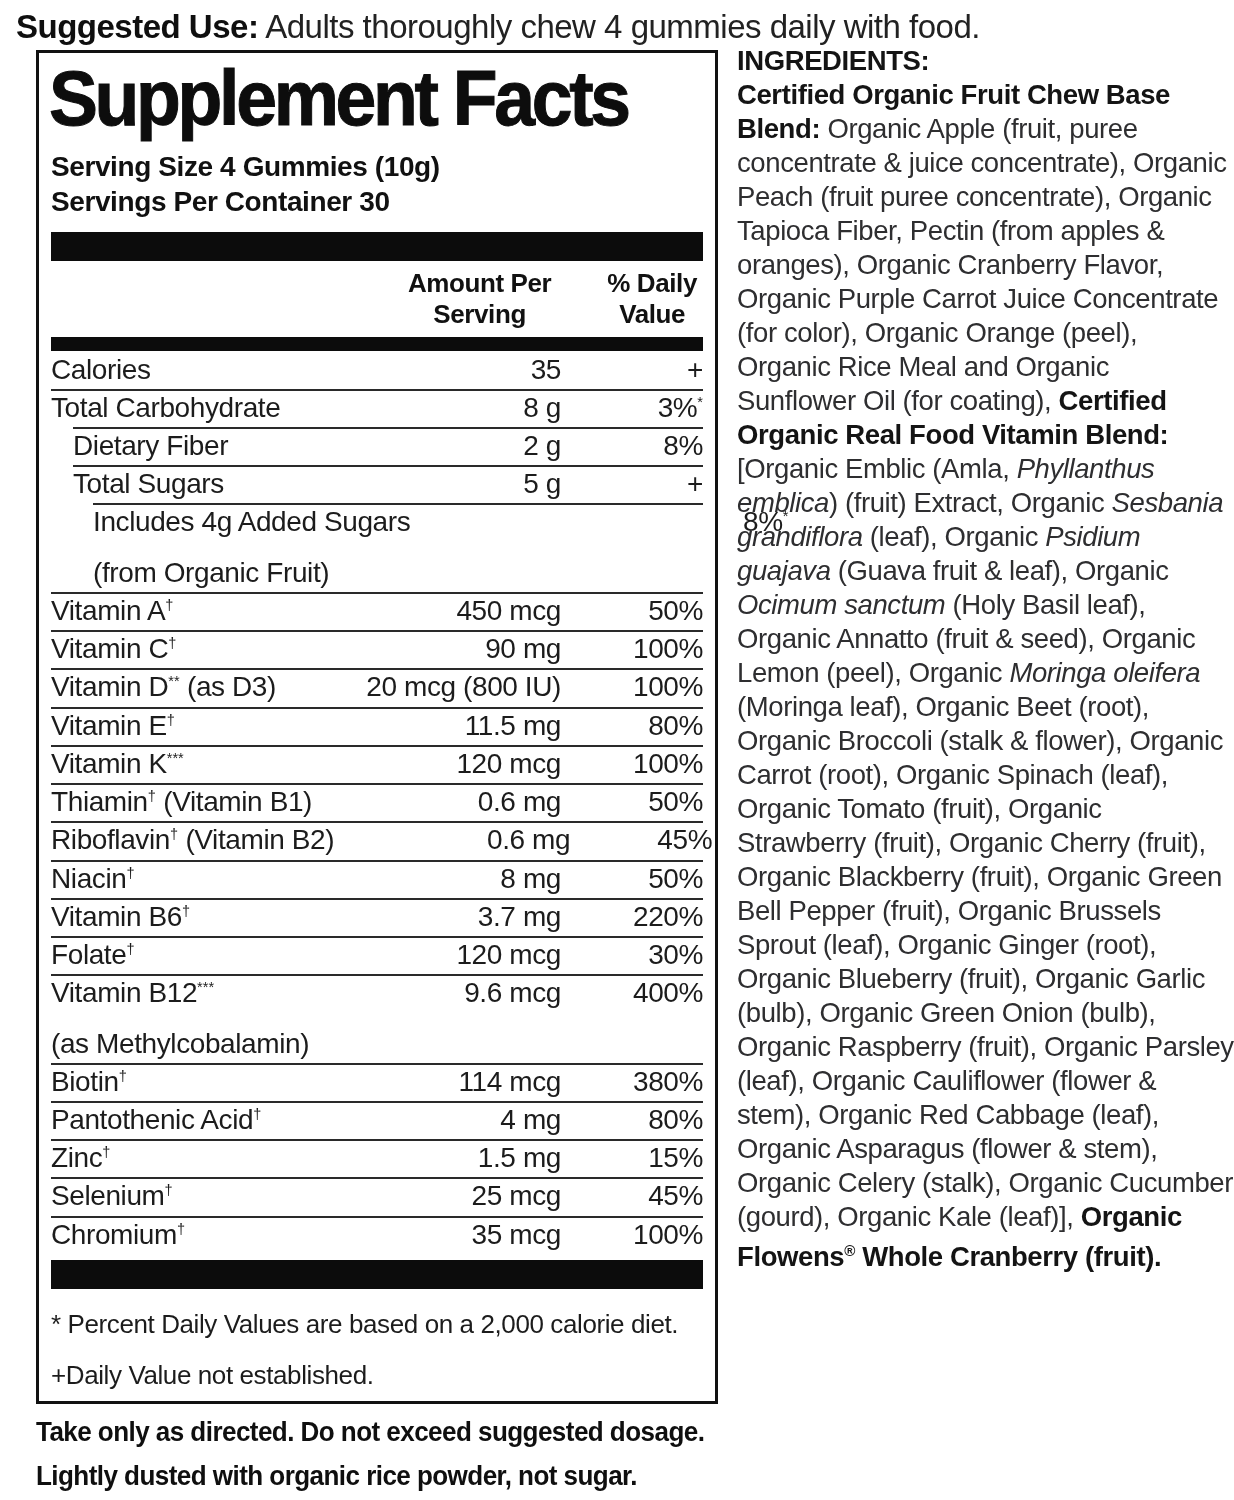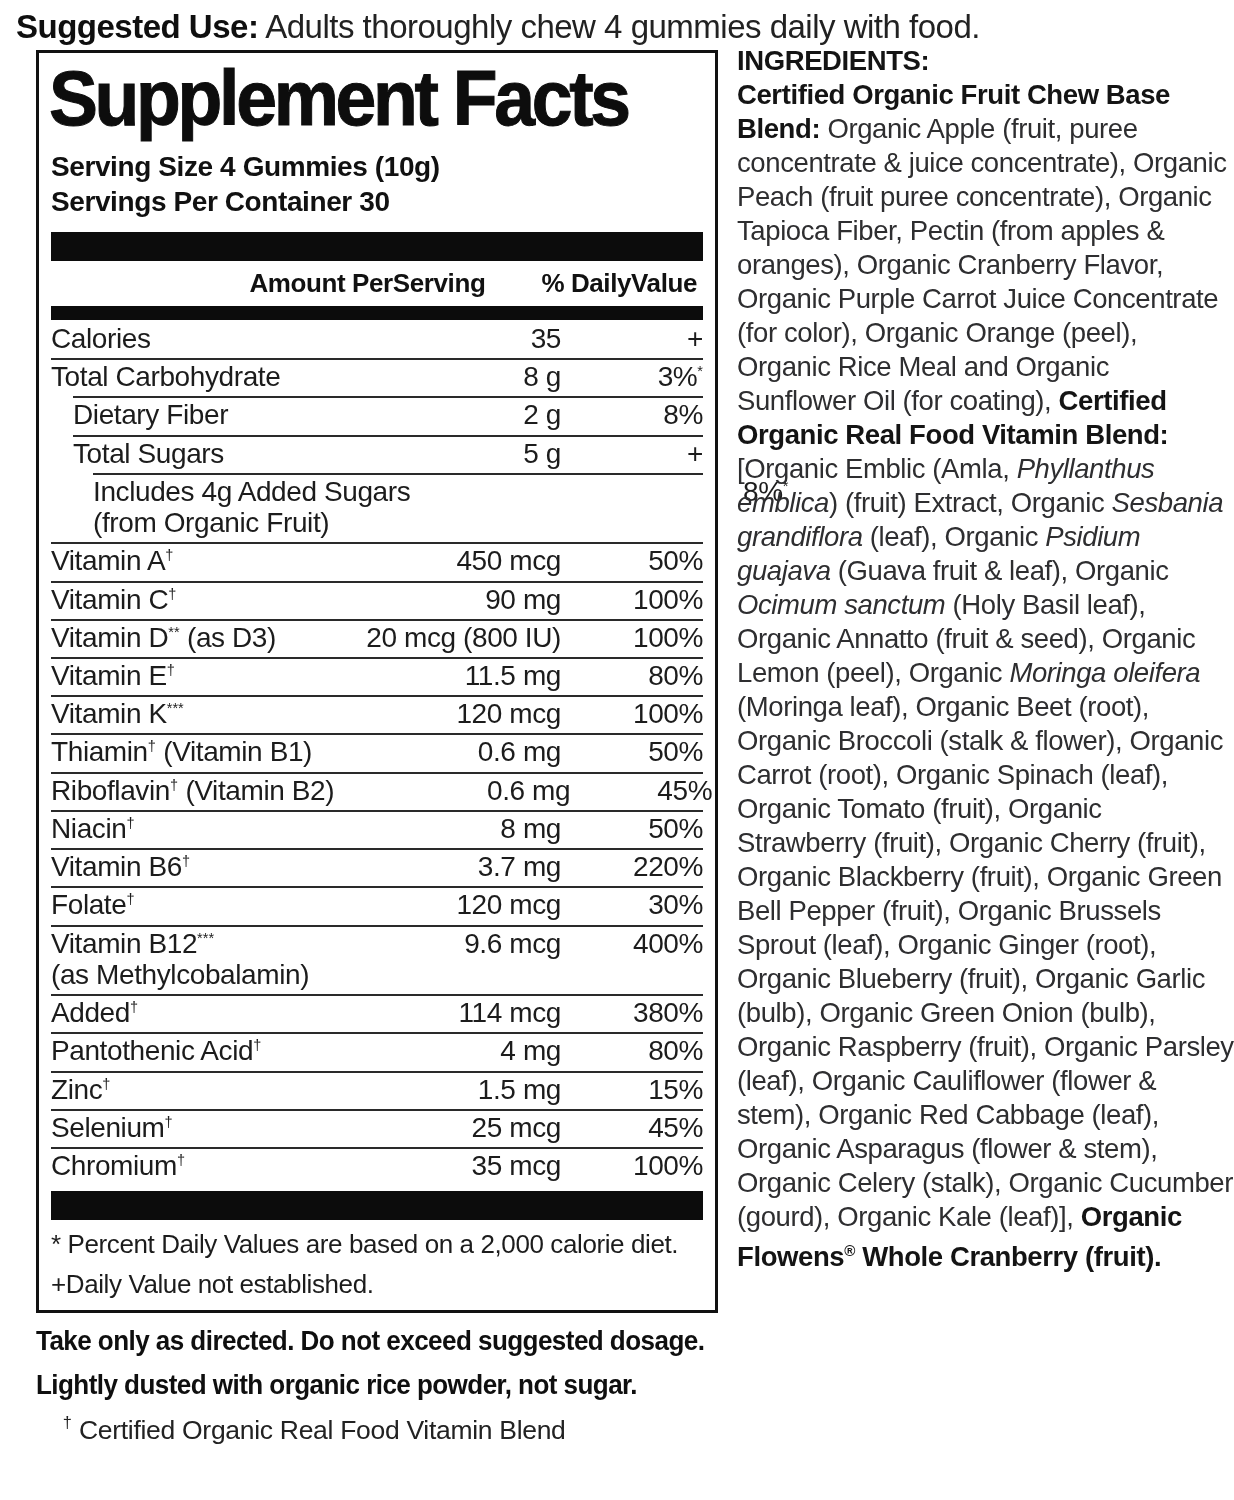--- a/index.html
+++ b/index.html
@@ -19,33 +19,33 @@
     transform:scaleX(0.94);transform-origin:left center;margin:2px 0 10px -2px;white-space:nowrap;
     -webkit-text-stroke:1px #0d0d0d;
   }
   .serving{font-weight:bold;font-size:28px;line-height:1.28;letter-spacing:-0.4px;color:#111}
   .bar{background:#0c0c0c}
   .bar.thick{height:29px;margin-top:12px}
   .bar.thin{height:14px}
   .bar.btm{margin-top:6px}
   .cols-header{display:flex;justify-content:flex-end;align-items:flex-end;gap:56px;padding:7px 6px 7px 0;
     font-weight:bold;font-size:26px;line-height:1.18;letter-spacing:-0.4px;color:#111}
-  .hdr-col{display:flex;flex-direction:row;align-items:center}
+  .hdr-col{display:flex;flex-direction:column;align-items:center}
   
   .rows{margin-top:0}
   .row{position:relative;display:flex;align-items:flex-start;padding:4px 0 4px 0;
     font-size:28px;line-height:1.08;letter-spacing:-0.4px;color:#1c1c1c}
   .row::before{content:"";position:absolute;left:var(--indent,0px);right:0;top:0;border-top:2px solid #2a2a2a}
   .rows .row:first-child::before{display:none}
   .row .name{flex:1;padding-left:var(--indent,0px);white-space:nowrap;overflow:visible}
   .row .amt{width:236px;text-align:right;white-space:nowrap;flex:none}
   .row .dv{width:142px;text-align:right;white-space:nowrap;flex:none}
   .supmark{font-size:0.52em;vertical-align:super;letter-spacing:0}
-  .n-line2{margin-top:1px}
-  .fn{font-size:26px;letter-spacing:-0.4px;color:#1c1c1c;margin-top:10px;line-height:1.15}
+  .n-line2{margin-top:20px}
+  .fn{font-size:26px;letter-spacing:-0.4px;color:#1c1c1c;margin-top:21px;line-height:1.15}
   .fn.first{}
   
   .directions{margin-top:6px}
   .dir-line{font-weight:bold;font-size:28px;letter-spacing:-0.6px;color:#0f0f0f;margin-top:12px;
     transform:scaleX(0.93);transform-origin:left;white-space:nowrap}
   .notes{margin-top:14px;font-size:26.5px;letter-spacing:-0.3px;color:#222}
   .note{display:flex;align-items:flex-start;margin-top:11px}
   .note .marker{width:36px;text-align:right;margin-right:7px;flex:none;letter-spacing:1px}
   .note .marker.supm{font-size:0.62em;position:relative;top:-2px;letter-spacing:0}
   
@@ -220,21 +220,21 @@
     <div class="name">
       <span class="n-pre">Vitamin B12</span><span class="supmark n-sup">***</span><span class="n-post"></span>
       <div class="n-line2">(as Methylcobalamin)</div>
     </div>
     <div class="amt">9.6 mcg</div>
     <div class="dv"><span class="dv-val">400%</span><span class="supmark dv-sup"></span></div>
   </div>
 
   <div class="row" style="--indent: 0px;">
     <div class="name">
-      <span class="n-pre">Added</span><span class="supmark n-sup">†</span><span class="n-post"></span>
+      <span class="n-pre">Biotin</span><span class="supmark n-sup">†</span><span class="n-post"></span>
       
     </div>
     <div class="amt">114 mcg</div>
     <div class="dv"><span class="dv-val">380%</span><span class="supmark dv-sup"></span></div>
   </div>
 
   <div class="row" style="--indent: 0px;">
     <div class="name">
       <span class="n-pre">Pantothenic Acid</span><span class="supmark n-sup">†</span><span class="n-post"></span>
       

